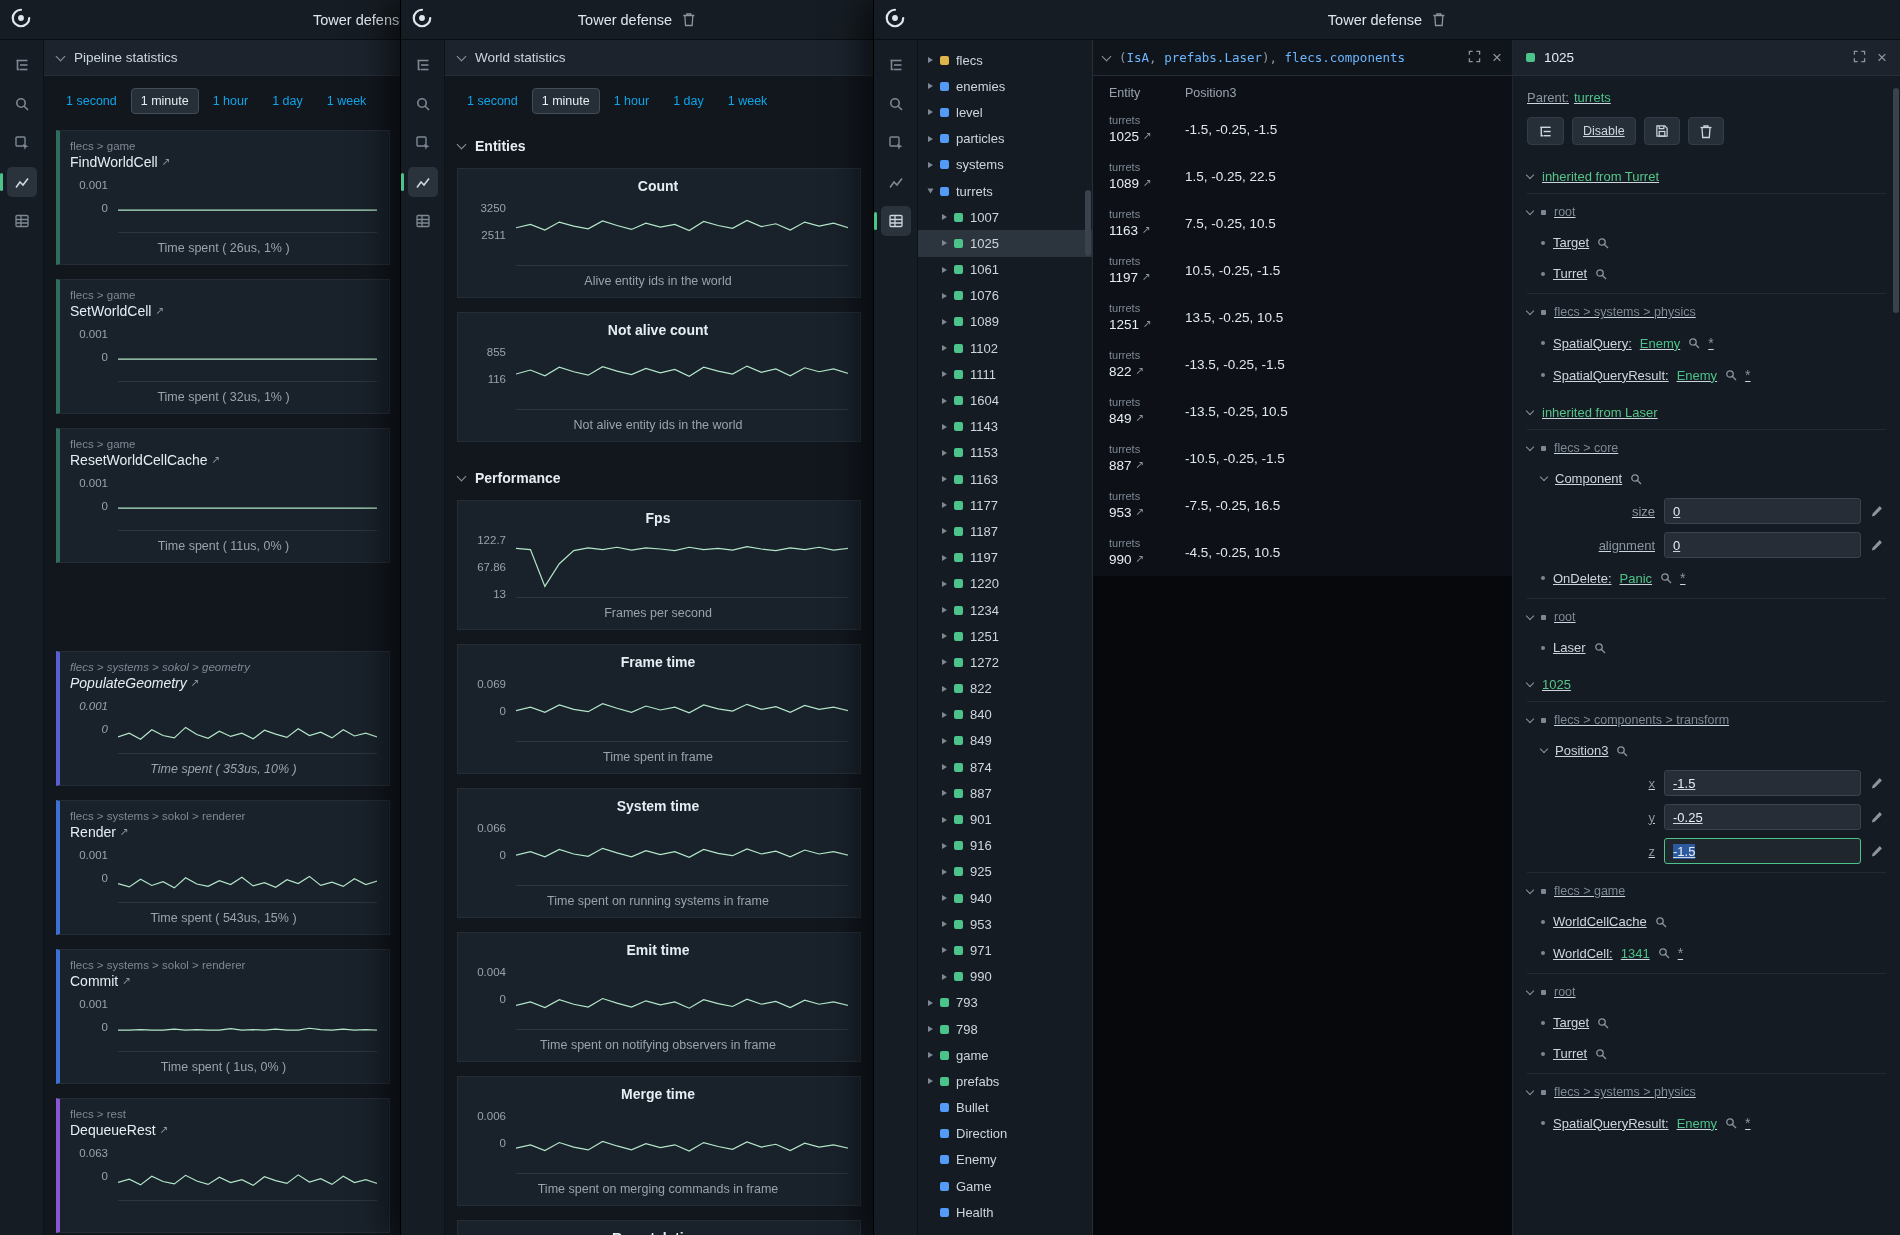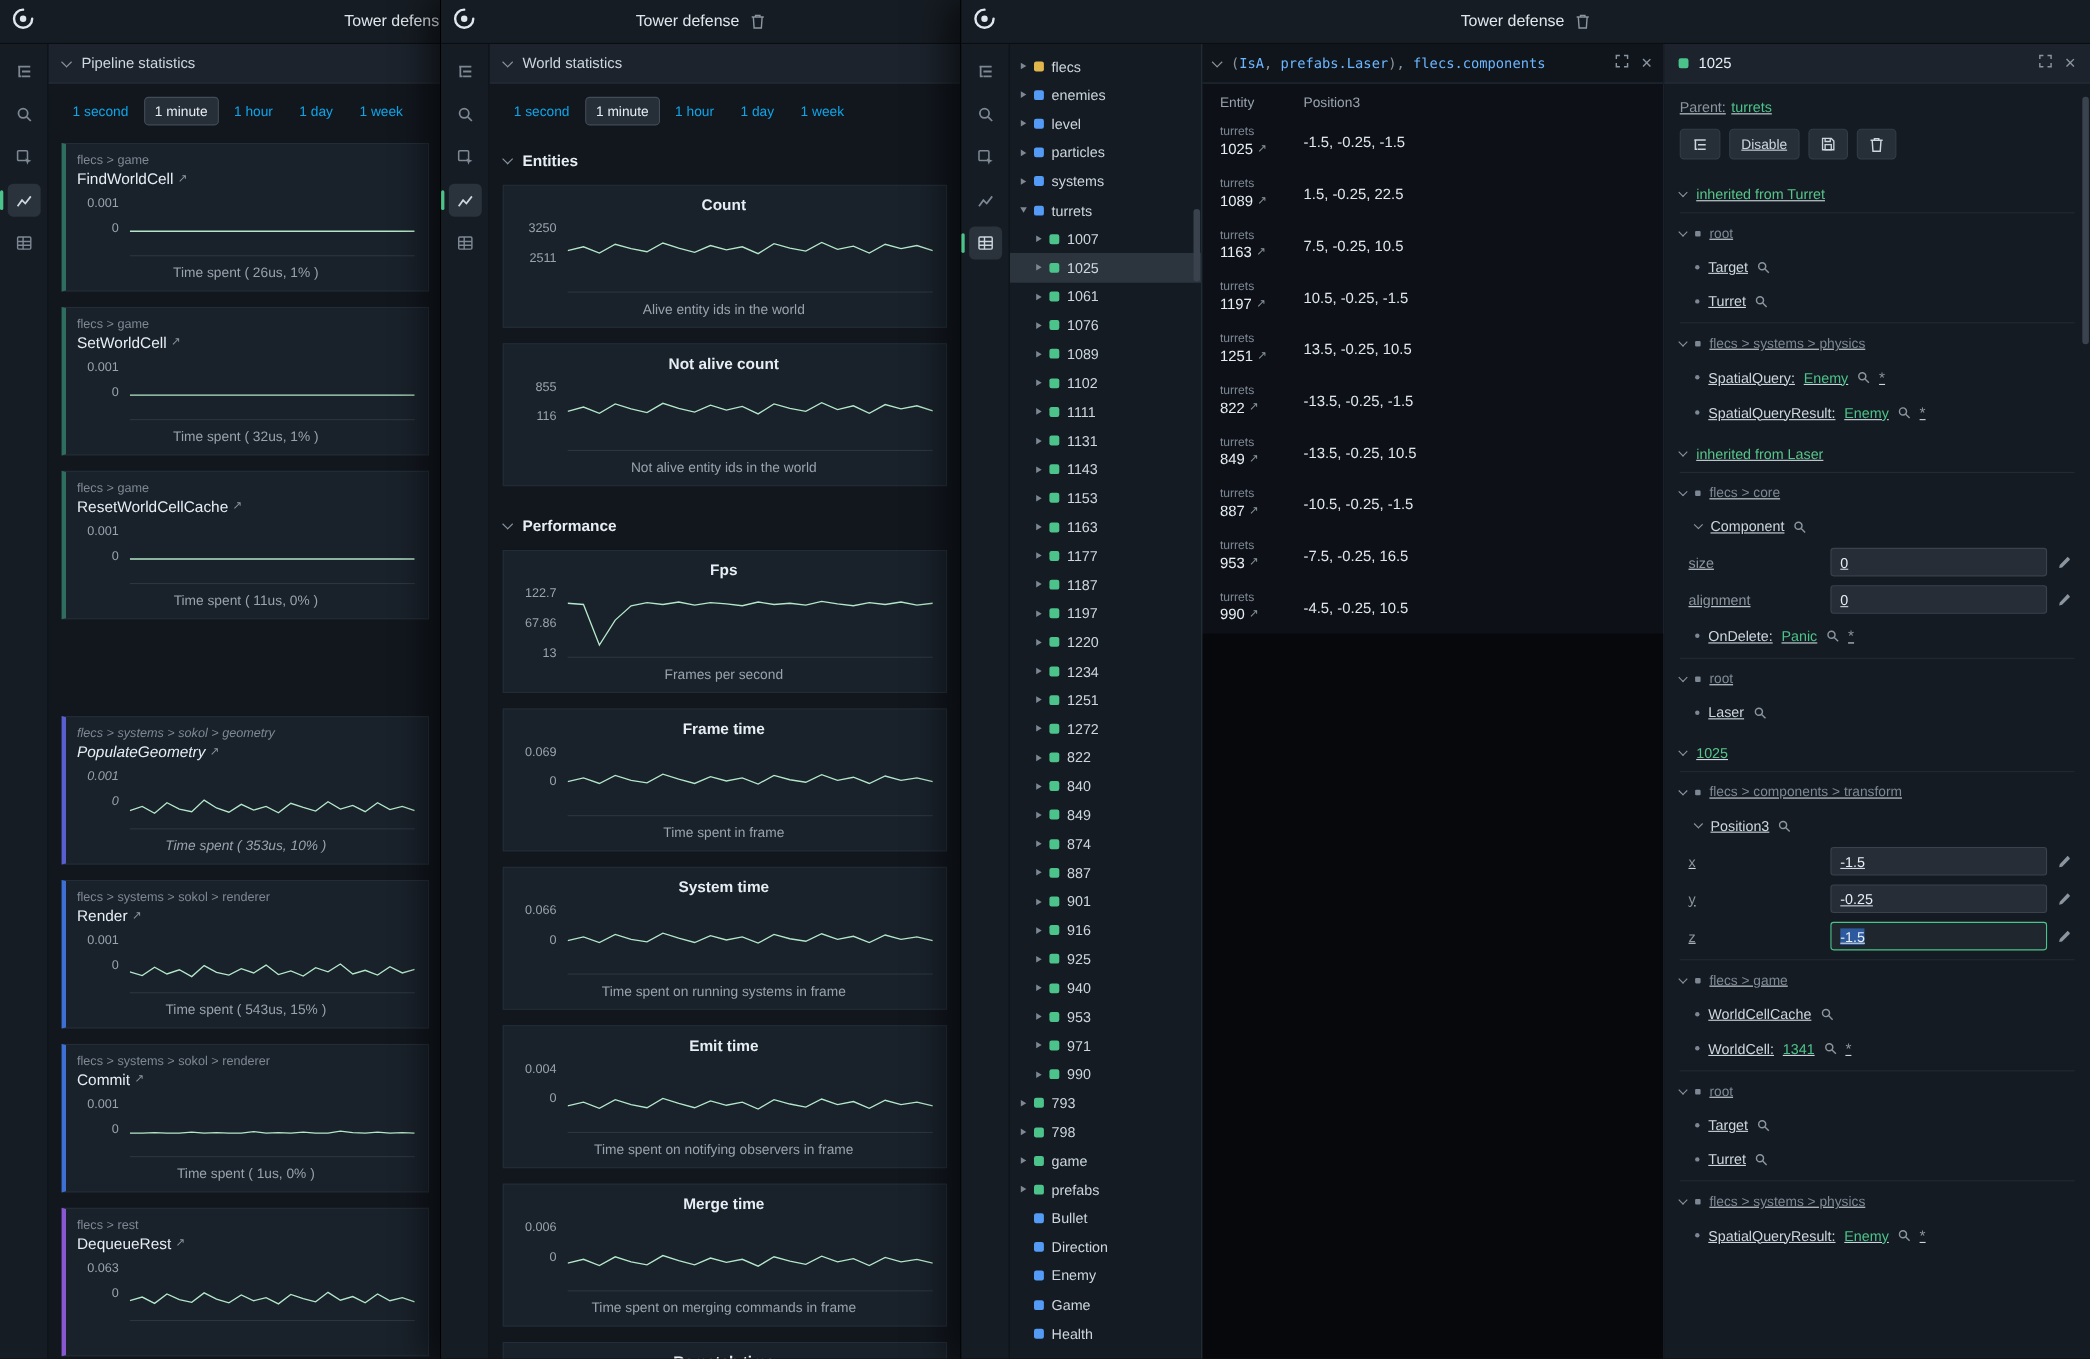--- a/index.html
+++ b/index.html
@@ -100,21 +100,21 @@
   .group{border-top:1px solid #222a33;padding:2px 0 4px;}
   .group-header{display:flex;align-items:center;gap:8px;padding:9px 0 8px;font-size:12.5px;color:#7d8894;}
   .sqdot{width:5px;height:5px;background:#7d8894;border-radius:1px;flex:0 0 auto;}
   .comp-row{display:flex;align-items:center;gap:8px;padding:8px 0 8px 14px;font-size:13px;color:#cdd6de;}
   .dot{width:4px;height:4px;border-radius:50%;background:#7d8894;flex:0 0 auto;}
   .comp-value{color:#4cc38a;}
   .mag{display:flex;color:#8b959f;}
   .star{color:#8b959f;font-size:14px;}
   .fields{padding-left:8px;}
   .field-row{display:flex;align-items:center;gap:9px;padding:4px 0;}
-  .field-label{width:120px;flex:0 0 120px;color:#8b959f;font-size:13px;}
+  .field-label{width:120px;flex:0 0 120px;text-align:right;color:#8b959f;font-size:13px;}
   .field-input{flex:1;height:26px;background:#262d36;border:1px solid #39424d;border-radius:3px;display:flex;align-items:center;padding:0 8px;font-size:13px;color:#e6edf3;}
   .field-row.focused .field-input{border-color:#4cc38a;background:#20262d;}
   .field-row.focused .field-value{background:#2d5a9e;}
   .pencil{color:#8b959f;display:flex;flex:0 0 16px;}
   .inspector .scroll-thumb{right:1px;top:48px;height:225px;}
 </style>
 </head>
 <body>
 
 <section class="window" id="win-pipeline">
@@ -663,21 +663,21 @@
 
           <div class="tree-item child">
             <span class="tree-arrow"></span>
             <span class="tree-square" style="background: rgb(76, 195, 138);"></span>
             <span>1111</span>
           </div>
 
           <div class="tree-item child">
             <span class="tree-arrow"></span>
             <span class="tree-square" style="background: rgb(76, 195, 138);"></span>
-            <span>1131</span>
+            <span>1604</span>
           </div>
 
           <div class="tree-item child">
             <span class="tree-arrow"></span>
             <span class="tree-square" style="background: rgb(76, 195, 138);"></span>
             <span>1143</span>
           </div>
 
           <div class="tree-item child">
             <span class="tree-arrow"></span>

